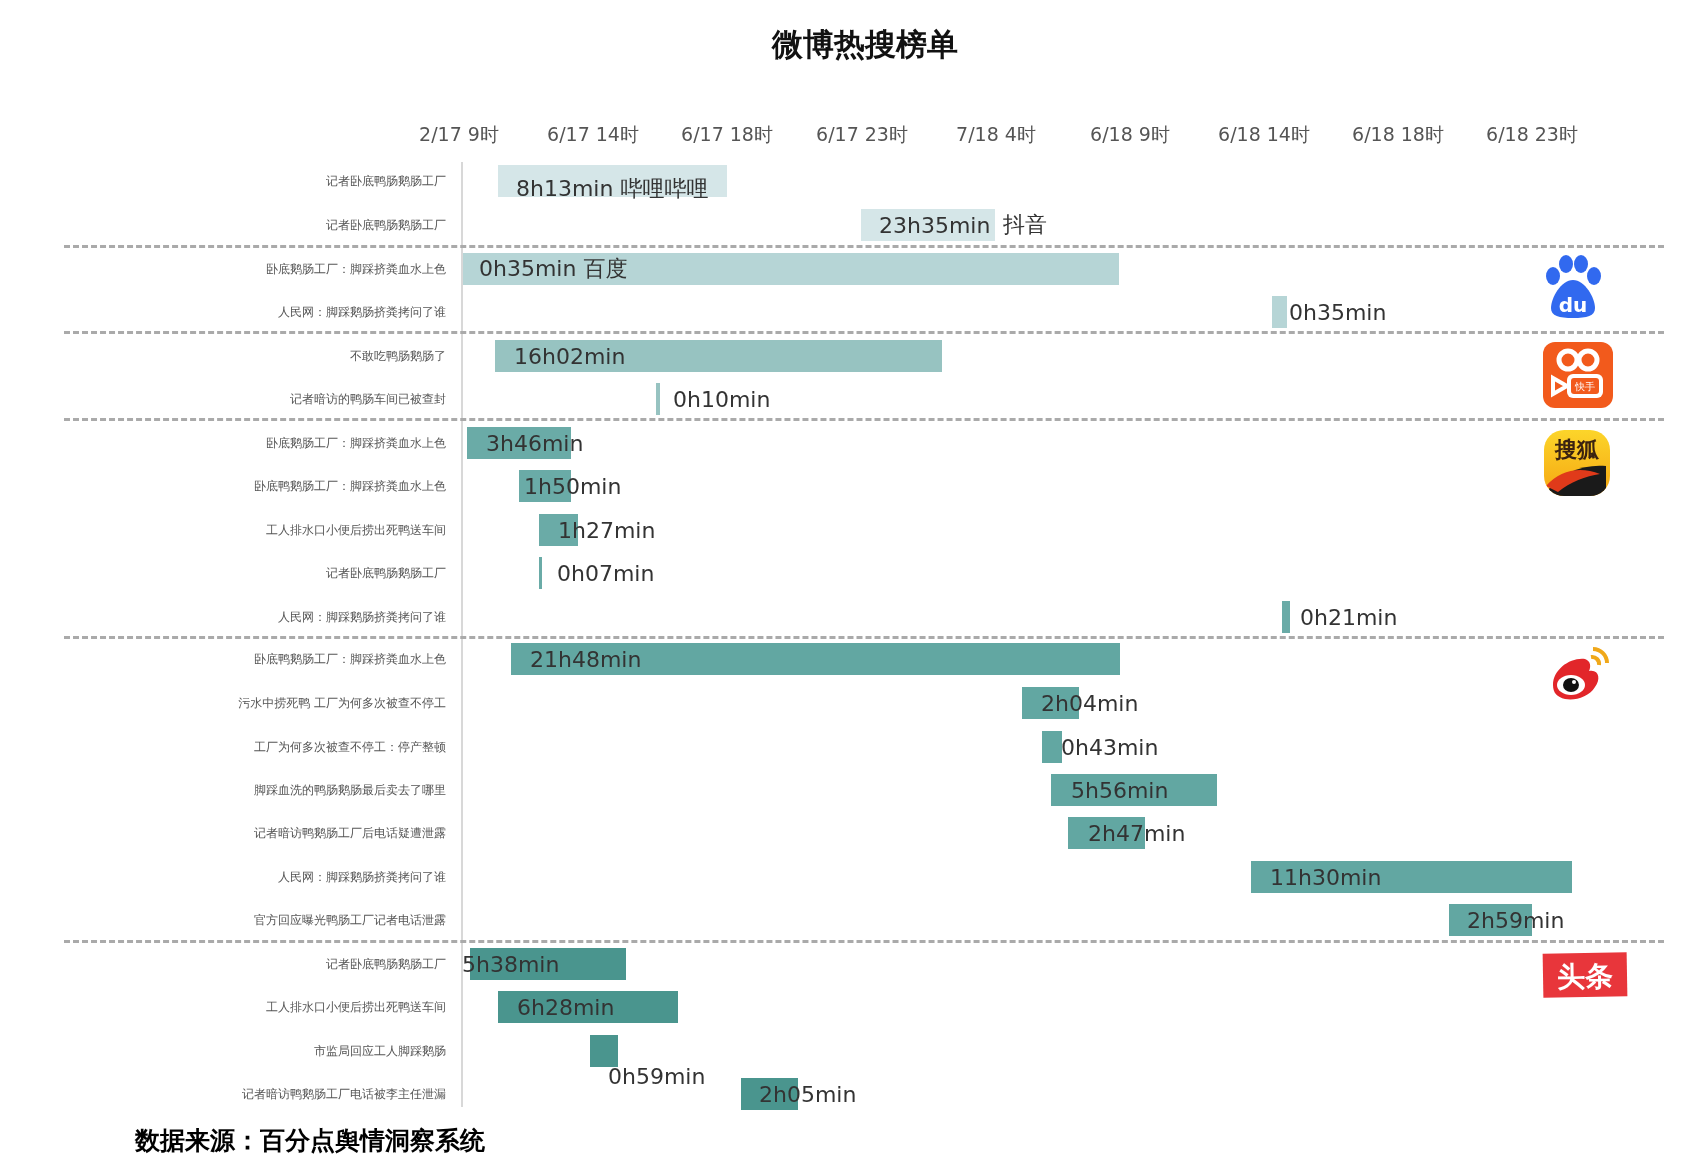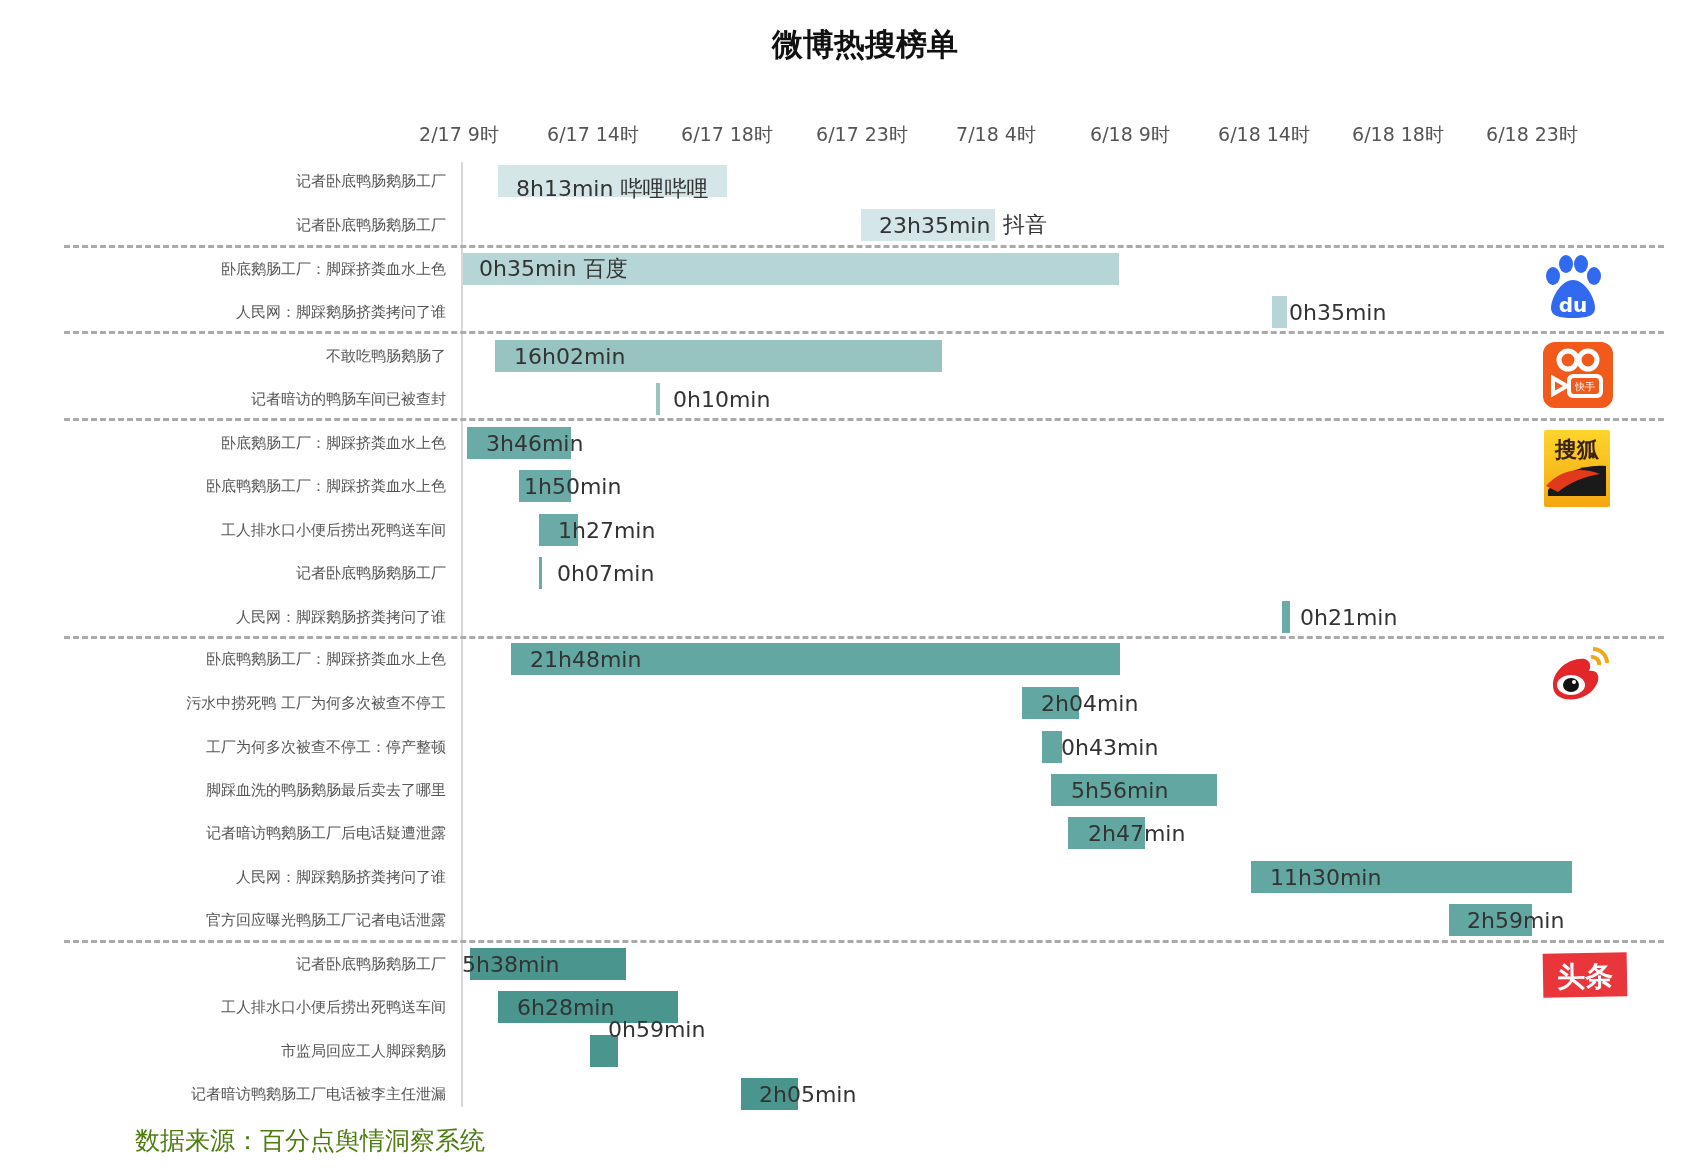--- a/index.html
+++ b/index.html
@@ -1,26 +1,26 @@
 <!DOCTYPE html>
 <html><head>
 <meta charset="utf-8">
 <style>
   html,body{margin:0;padding:0;background:#fff;}
   body{width:1708px;height:1169px;position:relative;overflow:hidden;font-family:"DejaVu Sans","Liberation Sans",sans-serif;color:#444;}
   .title{position:absolute;left:0;width:1730px;top:24px;text-align:center;font-size:31px;font-weight:bold;color:#111;}
   .tick{position:absolute;top:122px;font-size:19px;color:#555;transform:translateX(-50%);white-space:nowrap;}
   .axis{position:absolute;left:461px;top:162px;width:2px;height:945px;background:#d8d8d8;}
-  .rowlabel{position:absolute;right:1262px;font-size:15px;color:#555;white-space:nowrap;transform:translateY(-50%);}
+  .rowlabel{position:absolute;right:1262px;font-size:12px;color:#555;white-space:nowrap;transform:translateY(-50%);}
   .bar{position:absolute;height:32px;transform:translateY(-50%);}
   .barlabel{position:absolute;font-size:22px;color:#333;white-space:nowrap;transform:translateY(-50%);}
   .sep{position:absolute;left:64px;width:1600px;height:0;border-top:3px dashed #aaa;}
   .sep::after{content:"";}
   .logo{position:absolute;}
-  .footer{position:absolute;left:135px;top:1124px;font-size:25px;font-weight:normal;color:#4d7c0f;}
+  .footer{position:absolute;left:135px;top:1124px;font-size:25px;font-weight:bold;color:#000000;}
 </style>
 </head>
 <body>
 
 <div class="title">微博热搜榜单</div>
 
 <div class="tick" style="left:459px">2/17  9时</div>
 <div class="tick" style="left:593px">6/17  14时</div>
 <div class="tick" style="left:727px">6/17  18时</div>
 <div class="tick" style="left:862px">6/17  23时</div>
@@ -116,21 +116,21 @@
 <div class="bar" style="left:1449px;width:83px;top:920px;background:#62a7a2"></div>
 <div class="barlabel" style="left:1467px;top:920px">2h59min</div>
 
 <div class="bar" style="left:470px;width:156px;top:964px;background:#4a958e"></div>
 <div class="barlabel" style="left:462px;top:964px">5h38min</div>
 
 <div class="bar" style="left:498px;width:180px;top:1007px;background:#4a958e"></div>
 <div class="barlabel" style="left:517px;top:1007px">6h28min</div>
 
 <div class="bar" style="left:590px;width:28px;top:1051px;background:#4a958e"></div>
-<div class="barlabel" style="left:608px;top:1029px">0h59min</div>
+<div class="barlabel" style="left:608px;top:1076px">0h59min</div>
 
 <div class="bar" style="left:741px;width:57px;top:1094px;background:#4a958e"></div>
 <div class="barlabel" style="left:759px;top:1094px">2h05min</div>
 
 <div class="logo" style="left:1541px;top:254px;width:64px;height:66px">
   <svg width="64" height="66" viewBox="0 0 64 66">
     <ellipse cx="12" cy="22" rx="7" ry="9" fill="#3169ef"></ellipse>
     <ellipse cx="25" cy="10" rx="7" ry="9" fill="#3169ef"></ellipse>
     <ellipse cx="40" cy="10" rx="7" ry="9" fill="#3169ef"></ellipse>
     <ellipse cx="53" cy="22" rx="7" ry="9" fill="#3169ef"></ellipse>
@@ -143,21 +143,21 @@
   <svg width="70" height="66" viewBox="0 0 70 66">
     <circle cx="25" cy="18" r="9" fill="none" stroke="#fff" stroke-width="5"></circle>
     <circle cx="45" cy="18" r="9" fill="none" stroke="#fff" stroke-width="5"></circle>
     <rect x="24" y="32" width="36" height="24" rx="6" fill="#fff"></rect>
     <polygon points="10,36 24,44 10,52" fill="none" stroke="#fff" stroke-width="4"></polygon>
     <rect x="28" y="36" width="28" height="16" rx="3" fill="#f25a1c"></rect>
     <text x="42" y="48" text-anchor="middle" font-family="DejaVu Sans, sans-serif" font-size="10" fill="#fff">快手</text>
   </svg>
 </div>
 
-<div class="logo" style="left:1544px;top:430px;width:66px;height:77px;border-radius:2px;background:linear-gradient(#fcd52a,#f5a612);overflow:hidden">
+<div class="logo" style="left:1544px;top:430px;width:66px;height:66px;border-radius:20px;background:linear-gradient(#fcd52a,#f5a612);overflow:hidden">
   <svg width="66" height="66" viewBox="0 0 66 66">
     <path d="M4 60 C18 42 40 34 62 36 L62 66 L4 66Z" fill="#1a1a1a"></path>
     <path d="M2 56 C16 40 36 36 56 44 C42 46 26 52 14 62Z" fill="#e03a1a"></path>
     <text x="33" y="27" text-anchor="middle" font-family="DejaVu Sans, sans-serif" font-weight="bold" font-size="22" fill="#3a2210">搜狐</text>
   </svg>
 </div>
 
 <div class="logo" style="left:1545px;top:645px;width:68px;height:58px">
   <svg width="68" height="58" viewBox="0 0 68 58">
     <path d="M48 4 A14 14 0 0 1 62 18" fill="none" stroke="#f0a81a" stroke-width="4"></path>

